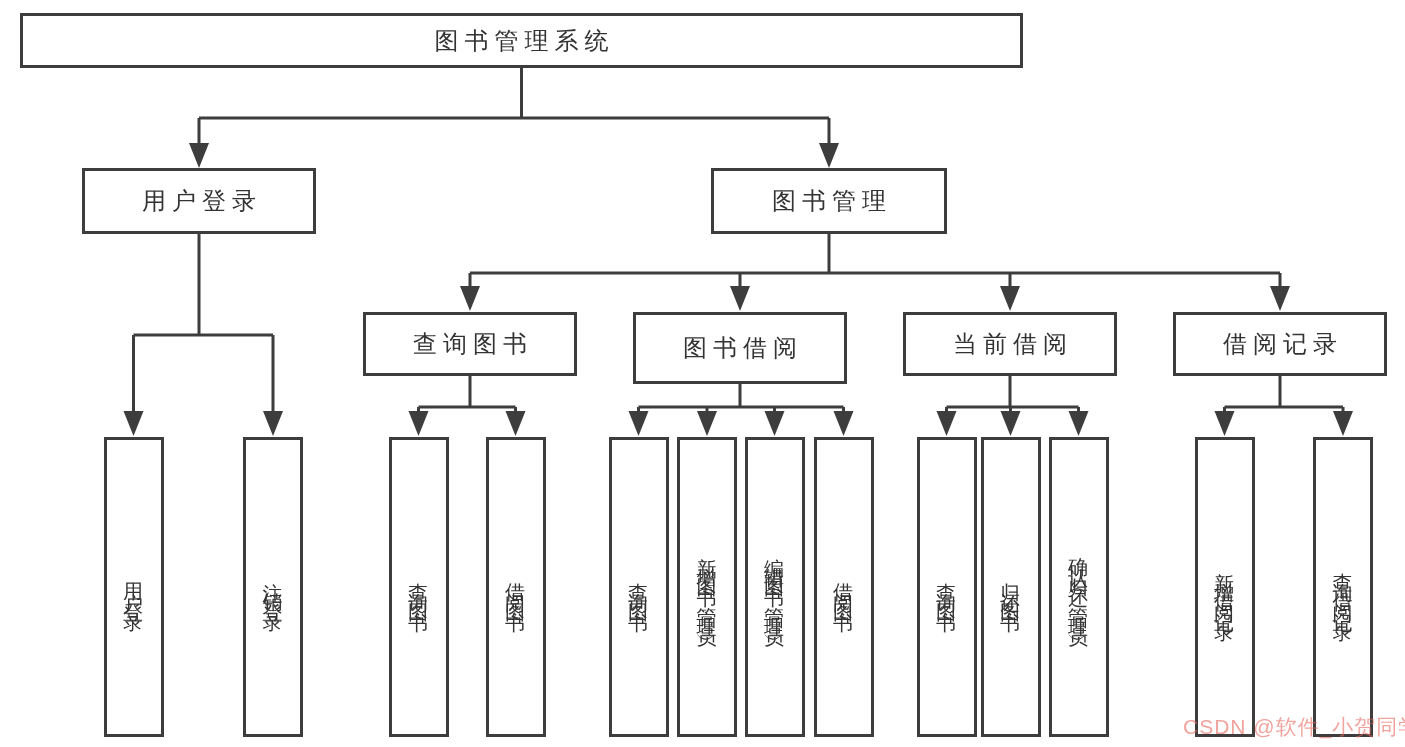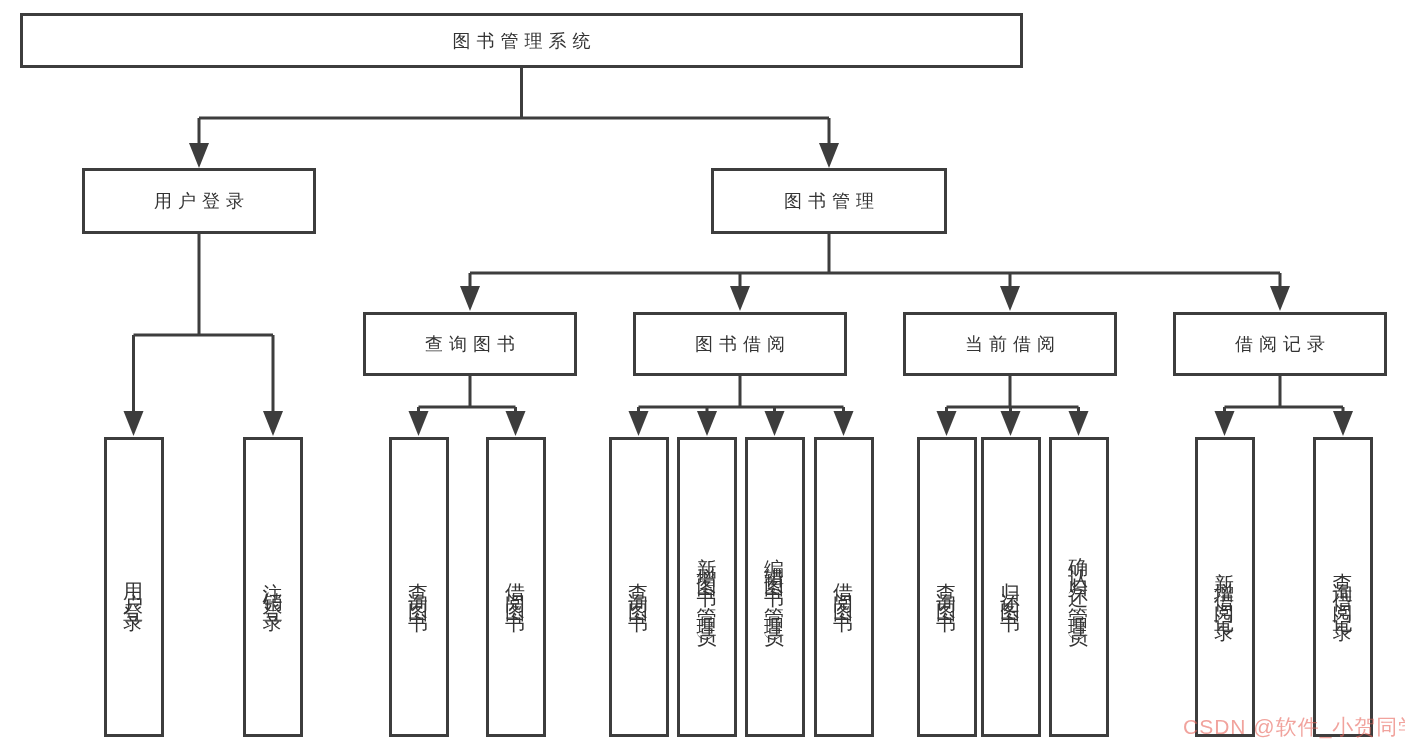--- a/index.html
+++ b/index.html
@@ -13,21 +13,21 @@
   .connectors{position:absolute;left:0;top:0;width:1405px;height:747px;pointer-events:none;}
   .node{
     position:absolute;
     box-sizing:border-box;
     border:3px solid #3d3d3d;
     background:#ffffff;
     display:flex;align-items:center;justify-content:center;
     color:#333333;
   }
   .h-node .label{
-    font-size:18px;
+    font-size:24px;
     letter-spacing:6px;
     text-indent:6px;
     white-space:nowrap;
   }
   .v-node .label{
     writing-mode:vertical-rl;
     text-orientation:mixed;
     font-size:20px;
     letter-spacing:10px;
     line-height:1;
@@ -88,21 +88,21 @@
   <div class="node h-node" style="left:82px;top:168px;width:234px;height:66px;">
     <span class="label">用户登录</span>
   </div>
   <div class="node h-node" style="left:711px;top:168px;width:236px;height:66px;">
     <span class="label">图书管理</span>
   </div>
 
   <div class="node h-node" style="left:363px;top:312px;width:214px;height:64px;">
     <span class="label">查询图书</span>
   </div>
-  <div class="node h-node" style="left:633px;top:312px;width:214px;height:64px;">
+  <div class="node h-node" style="left:633px;top:312px;width:214px;height:72px;">
     <span class="label">图书借阅</span>
   </div>
   <div class="node h-node" style="left:903px;top:312px;width:214px;height:64px;">
     <span class="label">当前借阅</span>
   </div>
   <div class="node h-node" style="left:1173px;top:312px;width:214px;height:64px;">
     <span class="label">借阅记录</span>
   </div>
 
   <div class="node v-node" style="left:103.5px;top:437px;width:60px;height:300px;">

